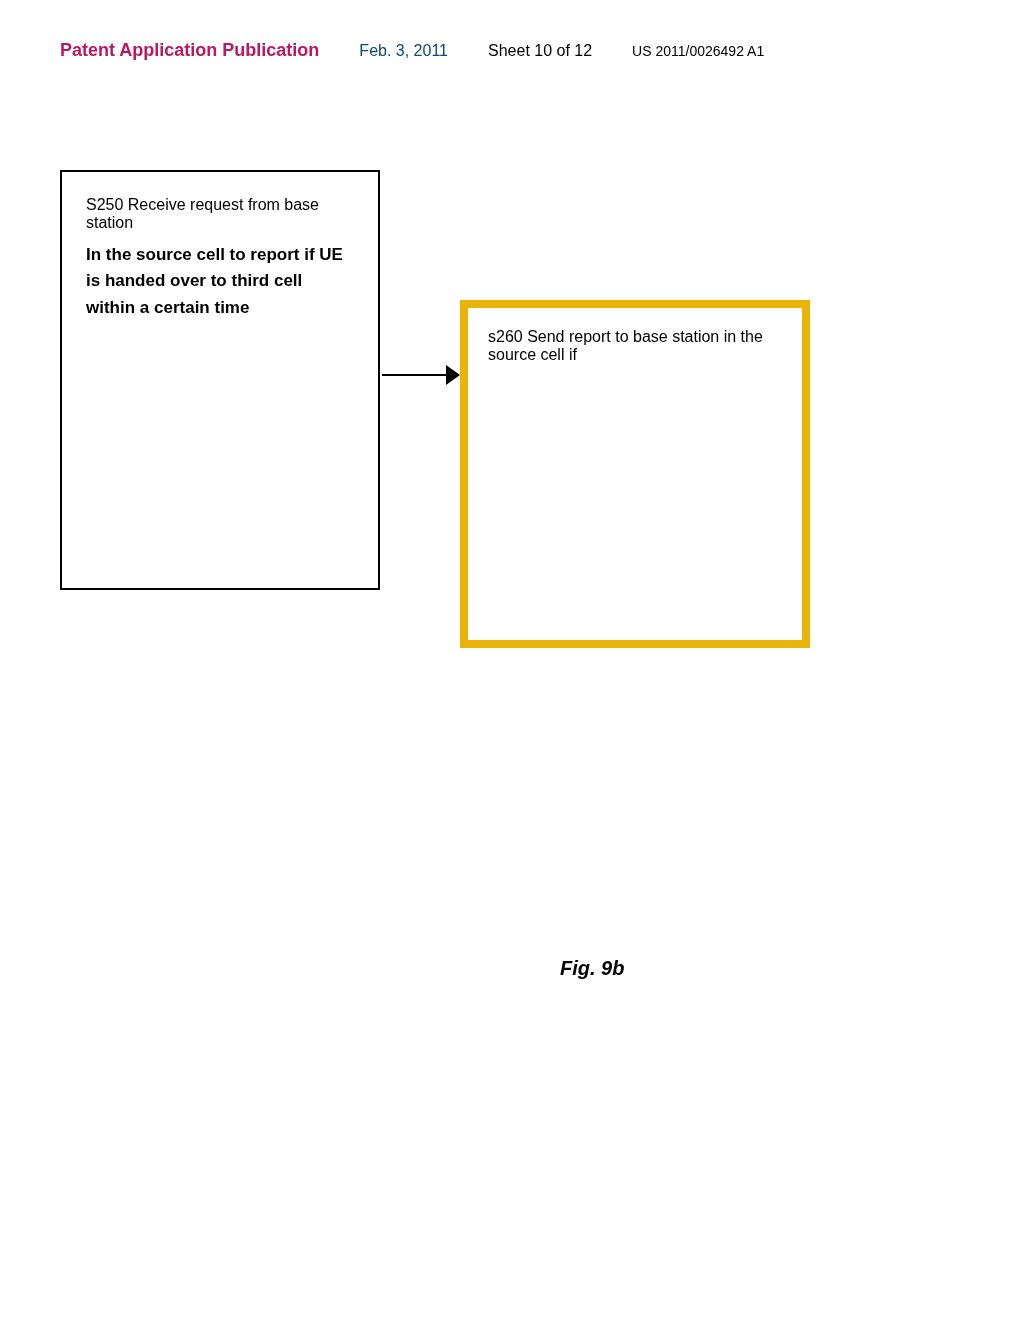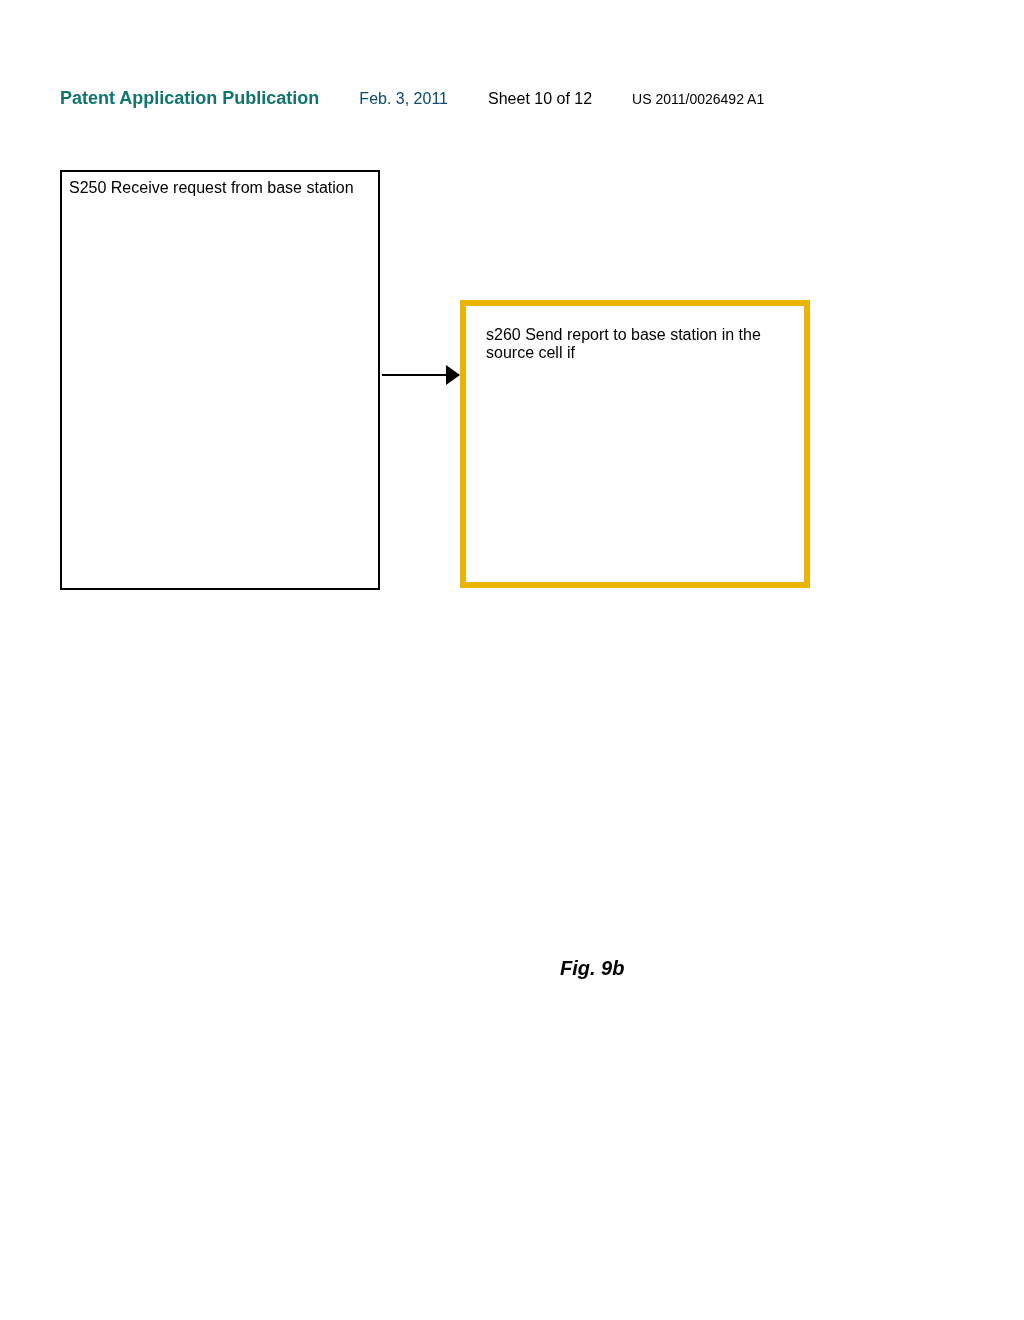--- a/index.html
+++ b/index.html
@@ -28,23 +28,22 @@
       display: flex;
       flex-direction: row;
       align-items: baseline;
       padding: 40px 60px 20px 60px;
       gap: 40px;
     }
 
     .header-title {
       font-size: 18px;
       font-weight: bold;
-      color: #0f766e;
+      color: #be185d;
       white-space: nowrap;
-      margin-top: 48px;
     }
 
     .header-date {
       font-size: 16px;
       color: #0c4a6e;
       white-space: nowrap;
     }
 
     .header-sheet {
       font-size: 16px;
@@ -66,21 +65,21 @@
       height: 900px;
     }
 
     .box-s250 {
       position: absolute;
       top: 0px;
       left: 0px;
       width: 320px;
       height: 420px;
       border: 2px solid #000000;
-      padding: 7px;
+      padding: 24px;
       display: flex;
       flex-direction: column;
       justify-content: flex-start;
     }
 
     .arrow-right {
       position: absolute;
       top: 195px;
       left: 322px;
       width: 80px;
@@ -103,22 +102,22 @@
       border-bottom: 10px solid transparent;
       border-left: 14px solid #000000;
       margin-left: -1px;
     }
 
     .box-s260 {
       position: absolute;
       top: 130px;
       left: 400px;
       width: 350px;
-      height: 288px;
-      border: 6px solid #eab308;
+      height: 348px;
+      border: 8px solid #eab308;
       padding: 20px;
       display: flex;
       flex-direction: column;
       justify-content: flex-start;
     }
 
     .fig-label {
       position: absolute;
       bottom: 90px;
       left: 500px;
@@ -162,20 +161,21 @@
     <span class="header-date">Feb. 3, 2011</span>
     <span class="header-sheet">Sheet 10 of 12</span>
     <span class="header-patent">US 2011/0026492 A1</span>
   </div>
 
   <div class="diagram-area">
 
     <div class="box-s250">
       <div class="box-content-wrapper">
         <span class="step-id">S250 Receive request from base station</span>
+        <span class="step-body">In the source cell to report if UE is handed over to third cell within a certain time</span>
       </div>
     </div>
 
     <div class="arrow-right">
       <div class="arrow-line"></div>
       <div class="arrow-head"></div>
     </div>
 
     <div class="box-s260">
       <div class="box-content-wrapper">

